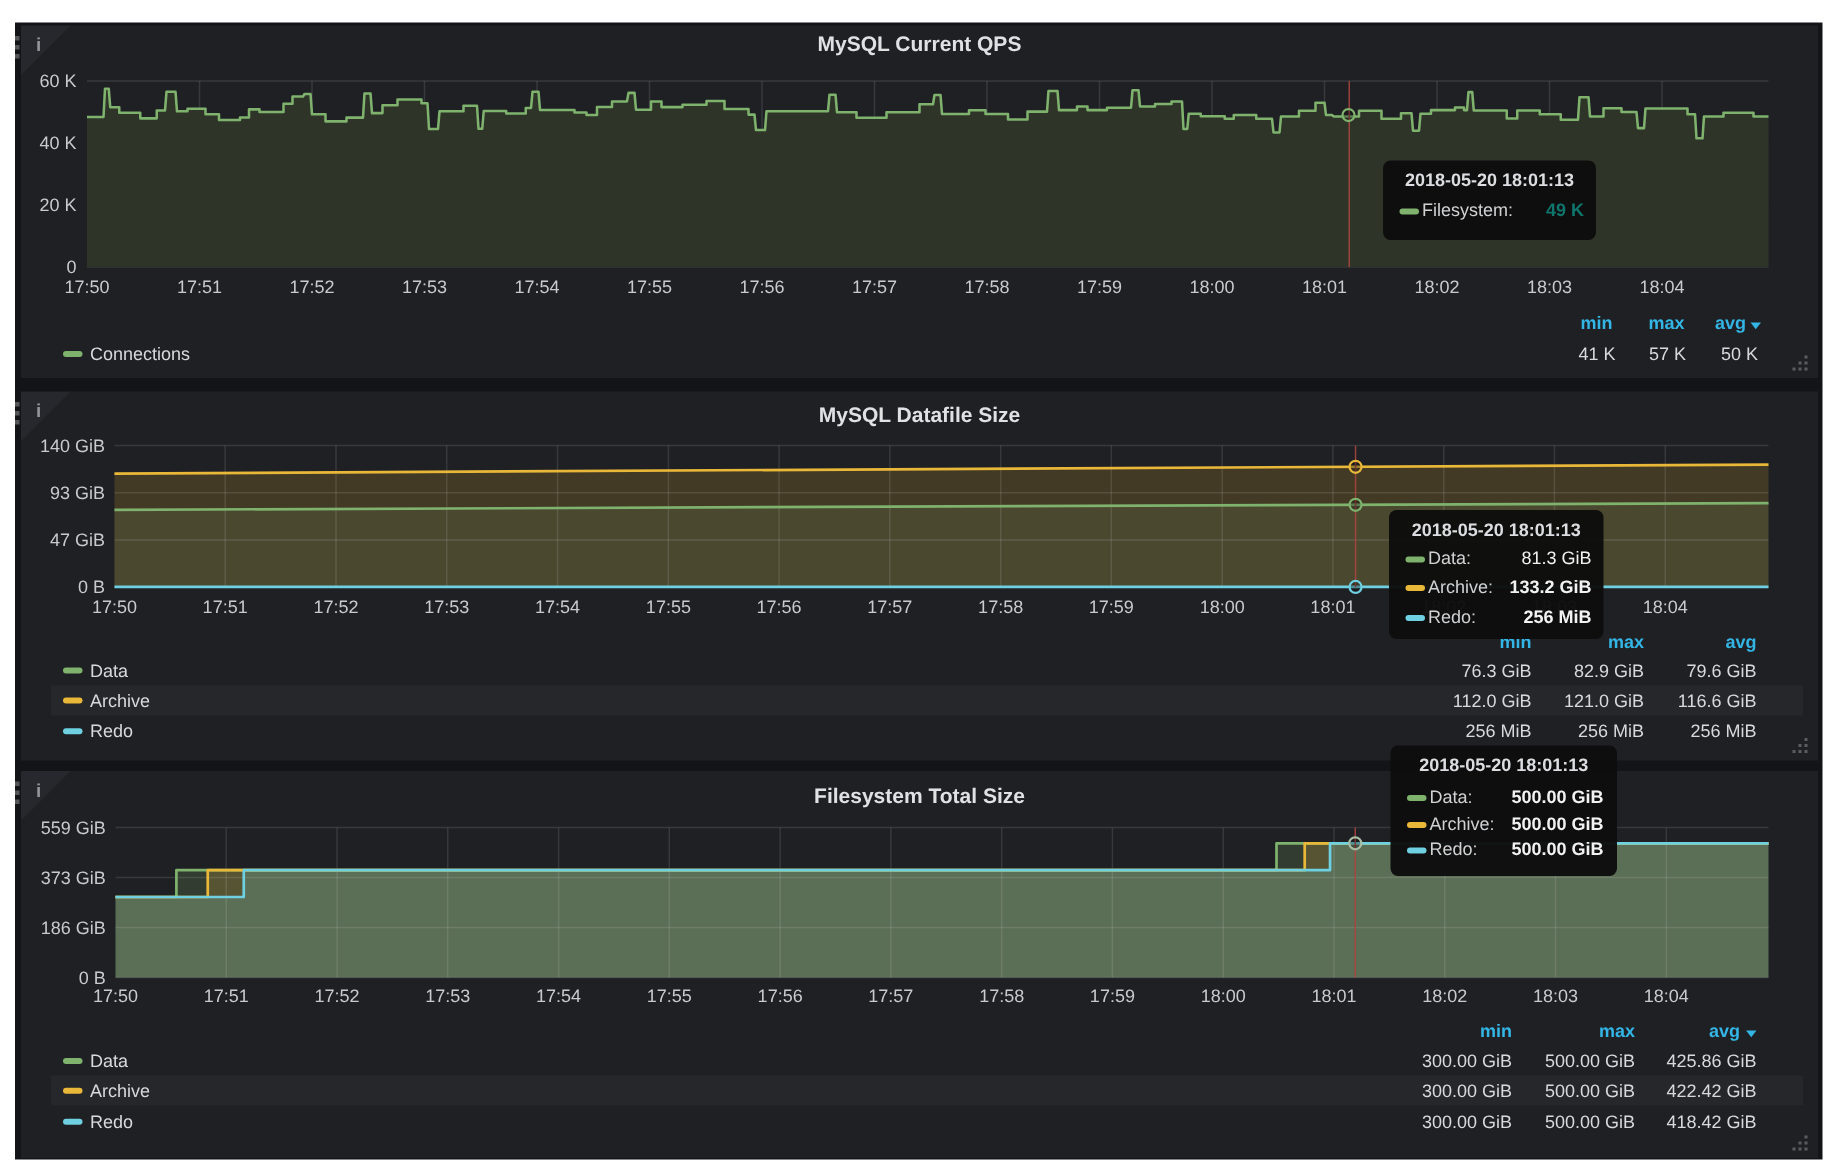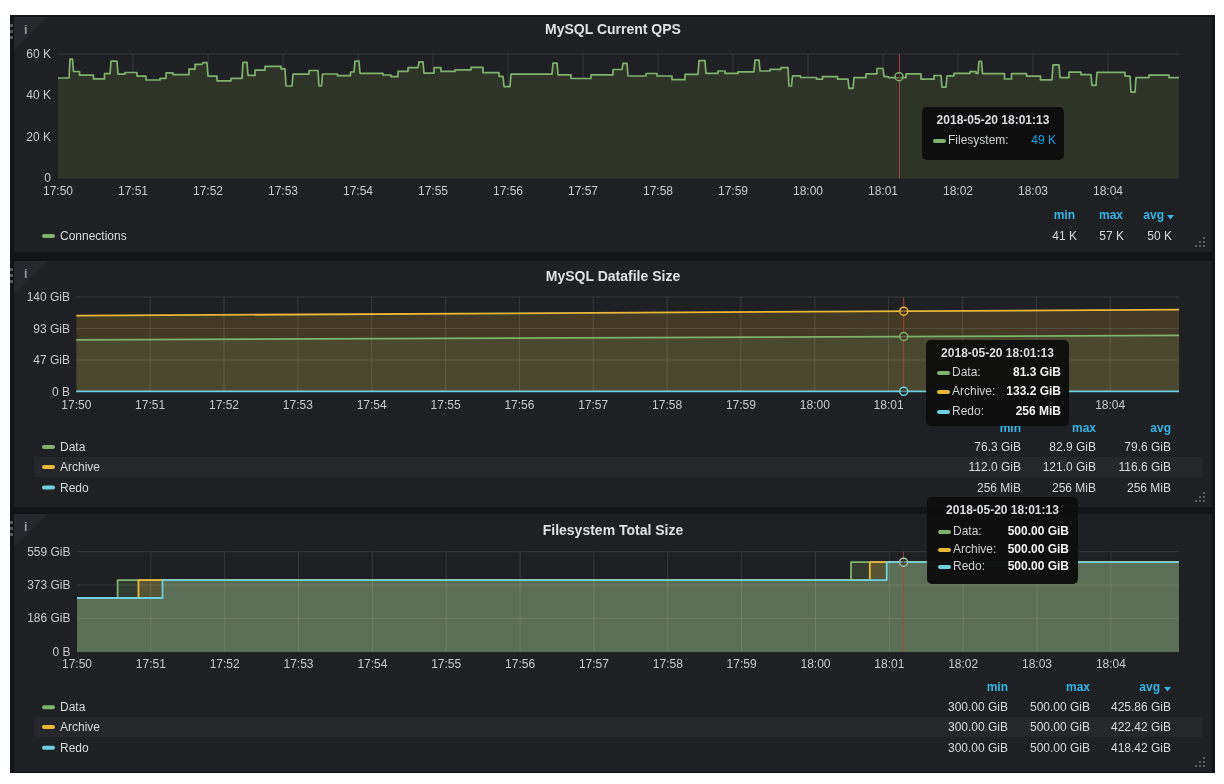--- a/index.html
+++ b/index.html
@@ -228,27 +228,27 @@
       <rect x="1189" y="251" width="2" height="2" fill="#5c5c60"></rect>
     </svg>
   </div>
 <div style="position:absolute;left:10px;top:521px;width:3px;height:3px;background:#55565a"></div>
 <div style="position:absolute;left:10px;top:527px;width:3px;height:3px;background:#55565a"></div>
 <div style="position:absolute;left:10px;top:533px;width:3px;height:3px;background:#55565a"></div>
 <div style="position:absolute;left:922px;top:107px;width:142px;height:53px;background:rgba(13,13,13,0.97);border-radius:5px;z-index:50;font-family:Liberation Sans, sans-serif;font-size:12px">
     <div style="position:absolute;left:0;top:6px;width:100%;text-align:center;font-weight:bold;color:#dcdde0">2018-05-20 18:01:13</div>
     <div style="position:absolute;left:11px;top:32.0px;width:13px;height:4px;border-radius:2px;background:#7eb26d"></div>
     <div style="position:absolute;left:26px;top:26.0px;color:#d0d1d3">Filesystem:</div>
-    <div style="position:absolute;right:8px;top:26.0px;font-weight:normal;color:#0ea5e9">49 K</div>
+    <div style="position:absolute;right:8px;top:26.0px;font-weight:bold;color:#0f766e">49 K</div>
   </div>
 <div style="position:absolute;left:926px;top:340px;width:143px;height:86px;background:rgba(13,13,13,0.97);border-radius:5px;z-index:50;font-family:Liberation Sans, sans-serif;font-size:12px">
     <div style="position:absolute;left:0;top:6px;width:100%;text-align:center;font-weight:bold;color:#dcdde0">2018-05-20 18:01:13</div>
     <div style="position:absolute;left:11px;top:30.5px;width:13px;height:4px;border-radius:2px;background:#7eb26d"></div>
     <div style="position:absolute;left:26px;top:24.5px;color:#d0d1d3">Data:</div>
-    <div style="position:absolute;right:8px;top:24.5px;font-weight:bold;color:#f2f2f2">81.3 GiB</div>
+    <div style="position:absolute;right:8px;top:24.5px;font-weight:normal;color:#f2f2f2">81.3 GiB</div>
     <div style="position:absolute;left:11px;top:50.3px;width:13px;height:4px;border-radius:2px;background:#eab839"></div>
     <div style="position:absolute;left:26px;top:44.3px;color:#d0d1d3">Archive:</div>
     <div style="position:absolute;right:8px;top:44.3px;font-weight:bold;color:#f2f2f2">133.2 GiB</div>
     <div style="position:absolute;left:11px;top:69.8px;width:13px;height:4px;border-radius:2px;background:#6ed0e0"></div>
     <div style="position:absolute;left:26px;top:63.8px;color:#d0d1d3">Redo:</div>
     <div style="position:absolute;right:8px;top:63.8px;font-weight:bold;color:#f2f2f2">256 MiB</div>
   </div>
 <div style="position:absolute;left:927px;top:497px;width:151px;height:87px;background:rgba(13,13,13,0.97);border-radius:5px;z-index:50;font-family:Liberation Sans, sans-serif;font-size:12px">
     <div style="position:absolute;left:0;top:6px;width:100%;text-align:center;font-weight:bold;color:#dcdde0">2018-05-20 18:01:13</div>
     <div style="position:absolute;left:11px;top:33.0px;width:13px;height:4px;border-radius:2px;background:#7eb26d"></div>

